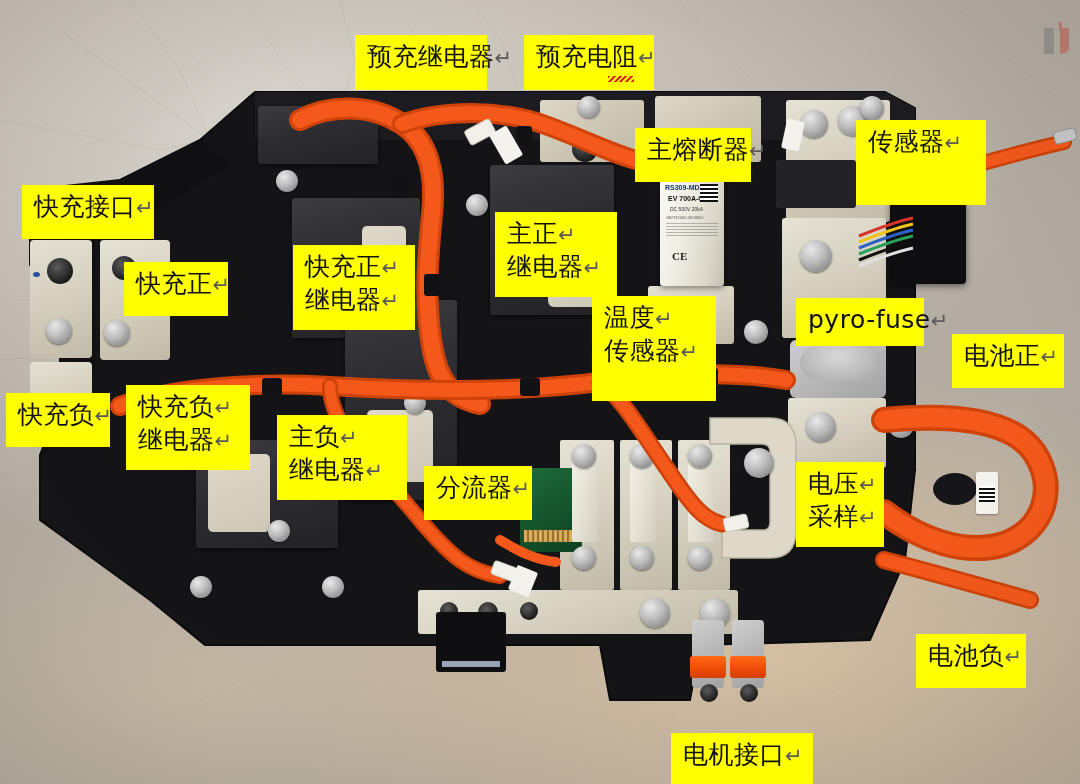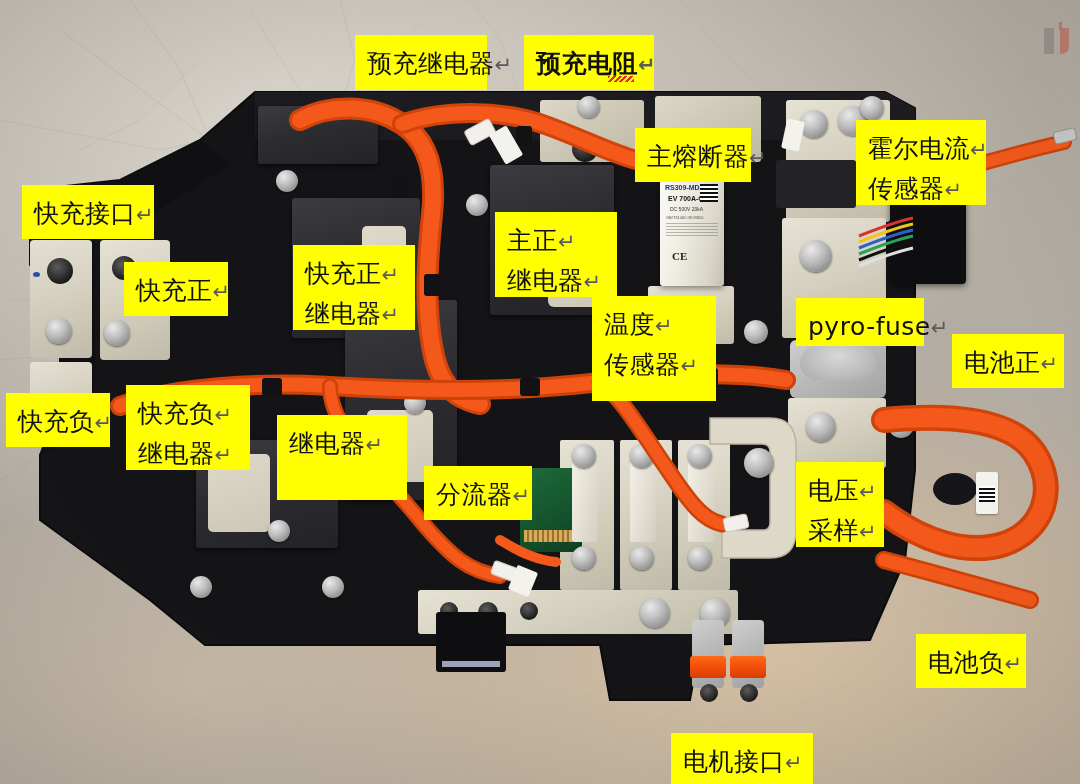--- a/index.html
+++ b/index.html
@@ -75,22 +75,22 @@
     font-size:25px;
     line-height:31px;
     letter-spacing:.5px;
     padding:6px 10px 7px 12px;
     box-sizing:border-box;
     white-space:pre;
     font-family:"DejaVu Sans","Liberation Sans",sans-serif;
     z-index:40;
   }
   .lbl .ret{color:#5a5a5a;font-size:21px;}
-  .lbl .ln{display:block;margin-top:7px;}
-  .lbl.squig{text-decoration:none;font-weight:bold;}
+  .lbl .ln{display:block;}
+  .lbl.squig{text-decoration:none;}
   .squigmark{
     position:absolute;height:6px;
     background:
       repeating-linear-gradient(135deg,#e02020 0 2px,transparent 2px 4px);
     opacity:.95;
   }
   .wm{
     position:absolute;right:4px;top:14px;width:36px;height:48px;
     opacity:.42;z-index:30;
   }
@@ -357,30 +357,30 @@
   <svg class="wm" viewBox="0 0 36 48">
     <rect x="4" y="14" width="10" height="26" fill="#6b6b6b"></rect>
     <path d="M20 14 h9 v18 q0 8 -9 8 z" fill="#c0392b"></path>
     <rect x="19" y="8" width="3" height="8" fill="#c0392b"></rect>
   </svg>
 
   <div id="labels">
       <div class="lbl" style="left: 355px; top: 35px; width: 132px; height: 55px;"><span class="ln">预充继电器<span class="ret">↵</span></span></div>
       <div class="lbl squig" style="left: 524px; top: 35px; width: 130px; height: 55px;"><span class="ln">预充电阻<span class="ret">↵</span></span><div class="squigmark" style="left: 84px; top: 41px; width: 26px;"></div></div>
       <div class="lbl" style="left: 635px; top: 128px; width: 116px; height: 54px;"><span class="ln">主熔断器<span class="ret">↵</span></span></div>
-      <div class="lbl" style="left: 856px; top: 120px; width: 130px; height: 85px;"><span class="ln">霍尔电流<span class="ret">↵</span></span><span class="ln">传感器<span class="ret">↵</span></span></div>
+      <div class="lbl" style="left: 856px; top: 120px; width: 130px; height: 85px;"><span class="ln">传感器<span class="ret">↵</span></span></div>
       <div class="lbl" style="left: 22px; top: 185px; width: 132px; height: 54px;"><span class="ln">快充接口<span class="ret">↵</span></span></div>
       <div class="lbl" style="left: 124px; top: 262px; width: 104px; height: 54px;"><span class="ln">快充正<span class="ret">↵</span></span></div>
       <div class="lbl" style="left: 293px; top: 245px; width: 122px; height: 85px;"><span class="ln">快充正<span class="ret">↵</span></span><span class="ln">继电器<span class="ret">↵</span></span></div>
       <div class="lbl" style="left: 495px; top: 212px; width: 122px; height: 85px;"><span class="ln">主正<span class="ret">↵</span></span><span class="ln">继电器<span class="ret">↵</span></span></div>
       <div class="lbl" style="left: 592px; top: 296px; width: 124px; height: 105px;"><span class="ln">温度<span class="ret">↵</span></span><span class="ln">传感器<span class="ret">↵</span></span></div>
       <div class="lbl" style="left: 796px; top: 298px; width: 128px; height: 48px;"><span class="ln">pyro-fuse<span class="ret">↵</span></span></div>
       <div class="lbl" style="left: 952px; top: 334px; width: 112px; height: 54px;"><span class="ln">电池正<span class="ret">↵</span></span></div>
       <div class="lbl" style="left: 6px; top: 393px; width: 104px; height: 54px;"><span class="ln">快充负<span class="ret">↵</span></span></div>
       <div class="lbl" style="left: 126px; top: 385px; width: 124px; height: 85px;"><span class="ln">快充负<span class="ret">↵</span></span><span class="ln">继电器<span class="ret">↵</span></span></div>
-      <div class="lbl" style="left: 277px; top: 415px; width: 130px; height: 85px;"><span class="ln">继电器<span class="ret">↵</span></span></div>
+      <div class="lbl" style="left: 277px; top: 415px; width: 130px; height: 85px;"><span class="ln">主负<span class="ret">↵</span></span><span class="ln">继电器<span class="ret">↵</span></span></div>
       <div class="lbl" style="left: 424px; top: 466px; width: 108px; height: 54px;"><span class="ln">分流器<span class="ret">↵</span></span></div>
       <div class="lbl" style="left: 796px; top: 462px; width: 88px; height: 85px;"><span class="ln">电压<span class="ret">↵</span></span><span class="ln">采样<span class="ret">↵</span></span></div>
       <div class="lbl" style="left: 916px; top: 634px; width: 110px; height: 54px; text-align: center;"><span class="ln">电池负<span class="ret">↵</span></span></div>
       <div class="lbl" style="left: 671px; top: 733px; width: 142px; height: 51px;"><span class="ln">电机接口<span class="ret">↵</span></span></div>
     </div>
 
 </div>
 
 </body></html>

